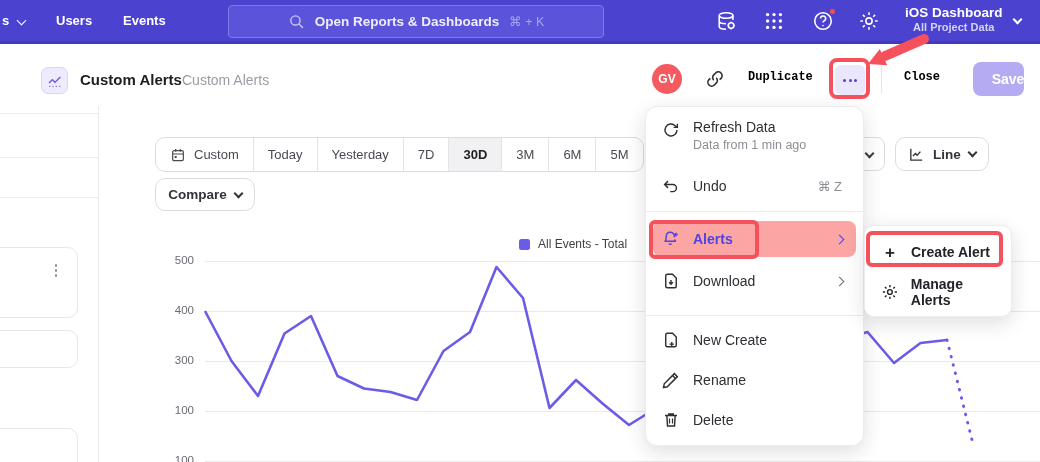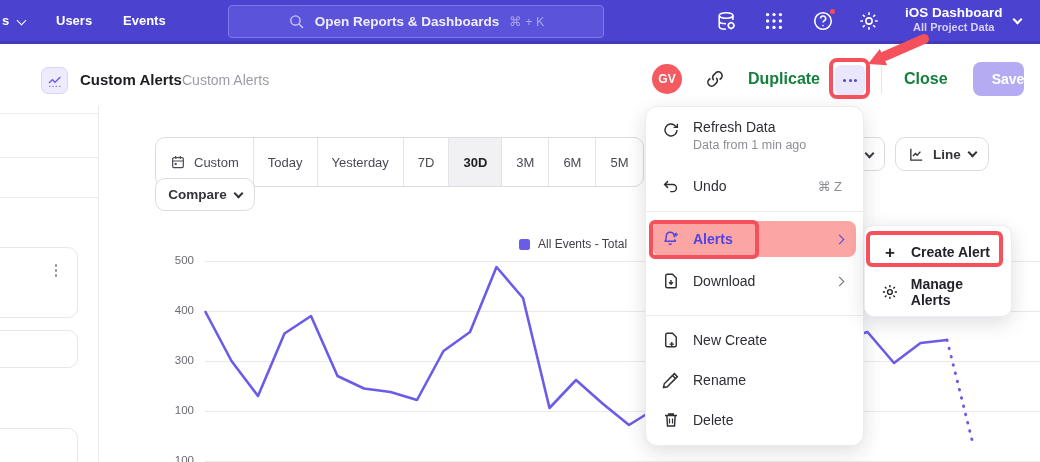--- a/index.html
+++ b/index.html
@@ -33,41 +33,41 @@
   .rep-header { position:absolute; left:0; top:44px; width:1040px; height:62px; background:#fff; }
   .tile { position:absolute; left:41px; top:23px; width:27px; height:27px; border-radius:7px;
     background:#EDEBFD; border:1px solid #D9D4FA; display:flex; align-items:center;
     justify-content:center; color:#6A5BE8; }
   .rep-title { position:absolute; left:80px; top:27px; font-size:15px; font-weight:700; color:#1D1D22; }
   .rep-crumb { position:absolute; left:182px; top:28px; font-size:14px; color:#9B9BA3; }
   .avatar { position:absolute; left:652px; top:20px; width:30px; height:30px; border-radius:50%;
     background:#F45A5F; color:#fff; font-size:12px; font-weight:700;
     display:flex; align-items:center; justify-content:center; cursor:pointer; }
   .hdr-ico { position:absolute; color:#2E2E34; cursor:pointer; }
-  .txt-btn { position:absolute; top:26px; font-size:16px; font-weight:600; color:#15803d; cursor:pointer; }
+  .txt-btn { position:absolute; top:26px; font-size:12px; font-weight:600; color:#000000; cursor:pointer;font-family:Liberation Mono, monospace; }
   .more-btn { position:absolute; left:835px; top:21px; width:30px; height:30px; border-radius:6px;
     background:#EAE7FC; display:flex; align-items:center; justify-content:center; gap:2.5px; cursor:pointer; }
   .more-btn i { width:3px; height:3px; border-radius:50%; background:#4F43E2; }
   .vdiv { position:absolute; left:881px; top:22px; width:1px; height:28px; background:#E6E6EA; }
   .save-btn { position:absolute; left:973px; top:18px; width:51px; height:34px; border-radius:8px;
     background:#B5ABF3; color:#fff; font-size:14px; font-weight:600; border:none;
     display:flex; align-items:center; justify-content:center; cursor:pointer;padding-left:19px; }
 
   
   .sidebar { position:absolute; left:0; top:106px; width:99px; height:356px;
     border-right:1px solid #ECECF0; background:#fff; }
   .side-div { position:absolute; left:0; width:98px; height:1px; background:#ECECF0; }
   .side-card { position:absolute; left:-20px; width:98px; background:#fff;
     border:1px solid #E7E7EC; border-radius:10px; cursor:pointer; }
   .kebab { position:absolute; right:18px; top:14px; display:flex; flex-direction:column;
     gap:2.5px; cursor:pointer; padding:2px; }
   .kebab i { width:2.5px; height:2.5px; border-radius:50%; background:#8F8F98; }
 
   
-  .seg-ctrl { position:absolute; left:155px; top:137px; height:50px; display:flex;
+  .seg-ctrl { position:absolute; left:155px; top:137px; height:35px; display:flex;
     border:1px solid #DCDCE0; border-radius:10px; overflow:hidden; background:#fff; }
   .seg { display:flex; align-items:center; gap:8px; padding:0 14px; font-size:13px;
     color:#4A4A52; font-weight:500; border-left:1px solid #E4E4E8; cursor:pointer; white-space:nowrap; }
   .seg:first-child { border-left:none; }
   .seg.sel { background:#F1F1F4; color:#1D1D22; font-weight:700; }
   .pill-btn { position:absolute; height:34px; background:#fff; border:1px solid #DCDCE0;
     border-radius:10px; display:flex; align-items:center; justify-content:center; gap:8px;
     font-size:13.5px; font-weight:600; color:#33333A; cursor:pointer; }
 
   

